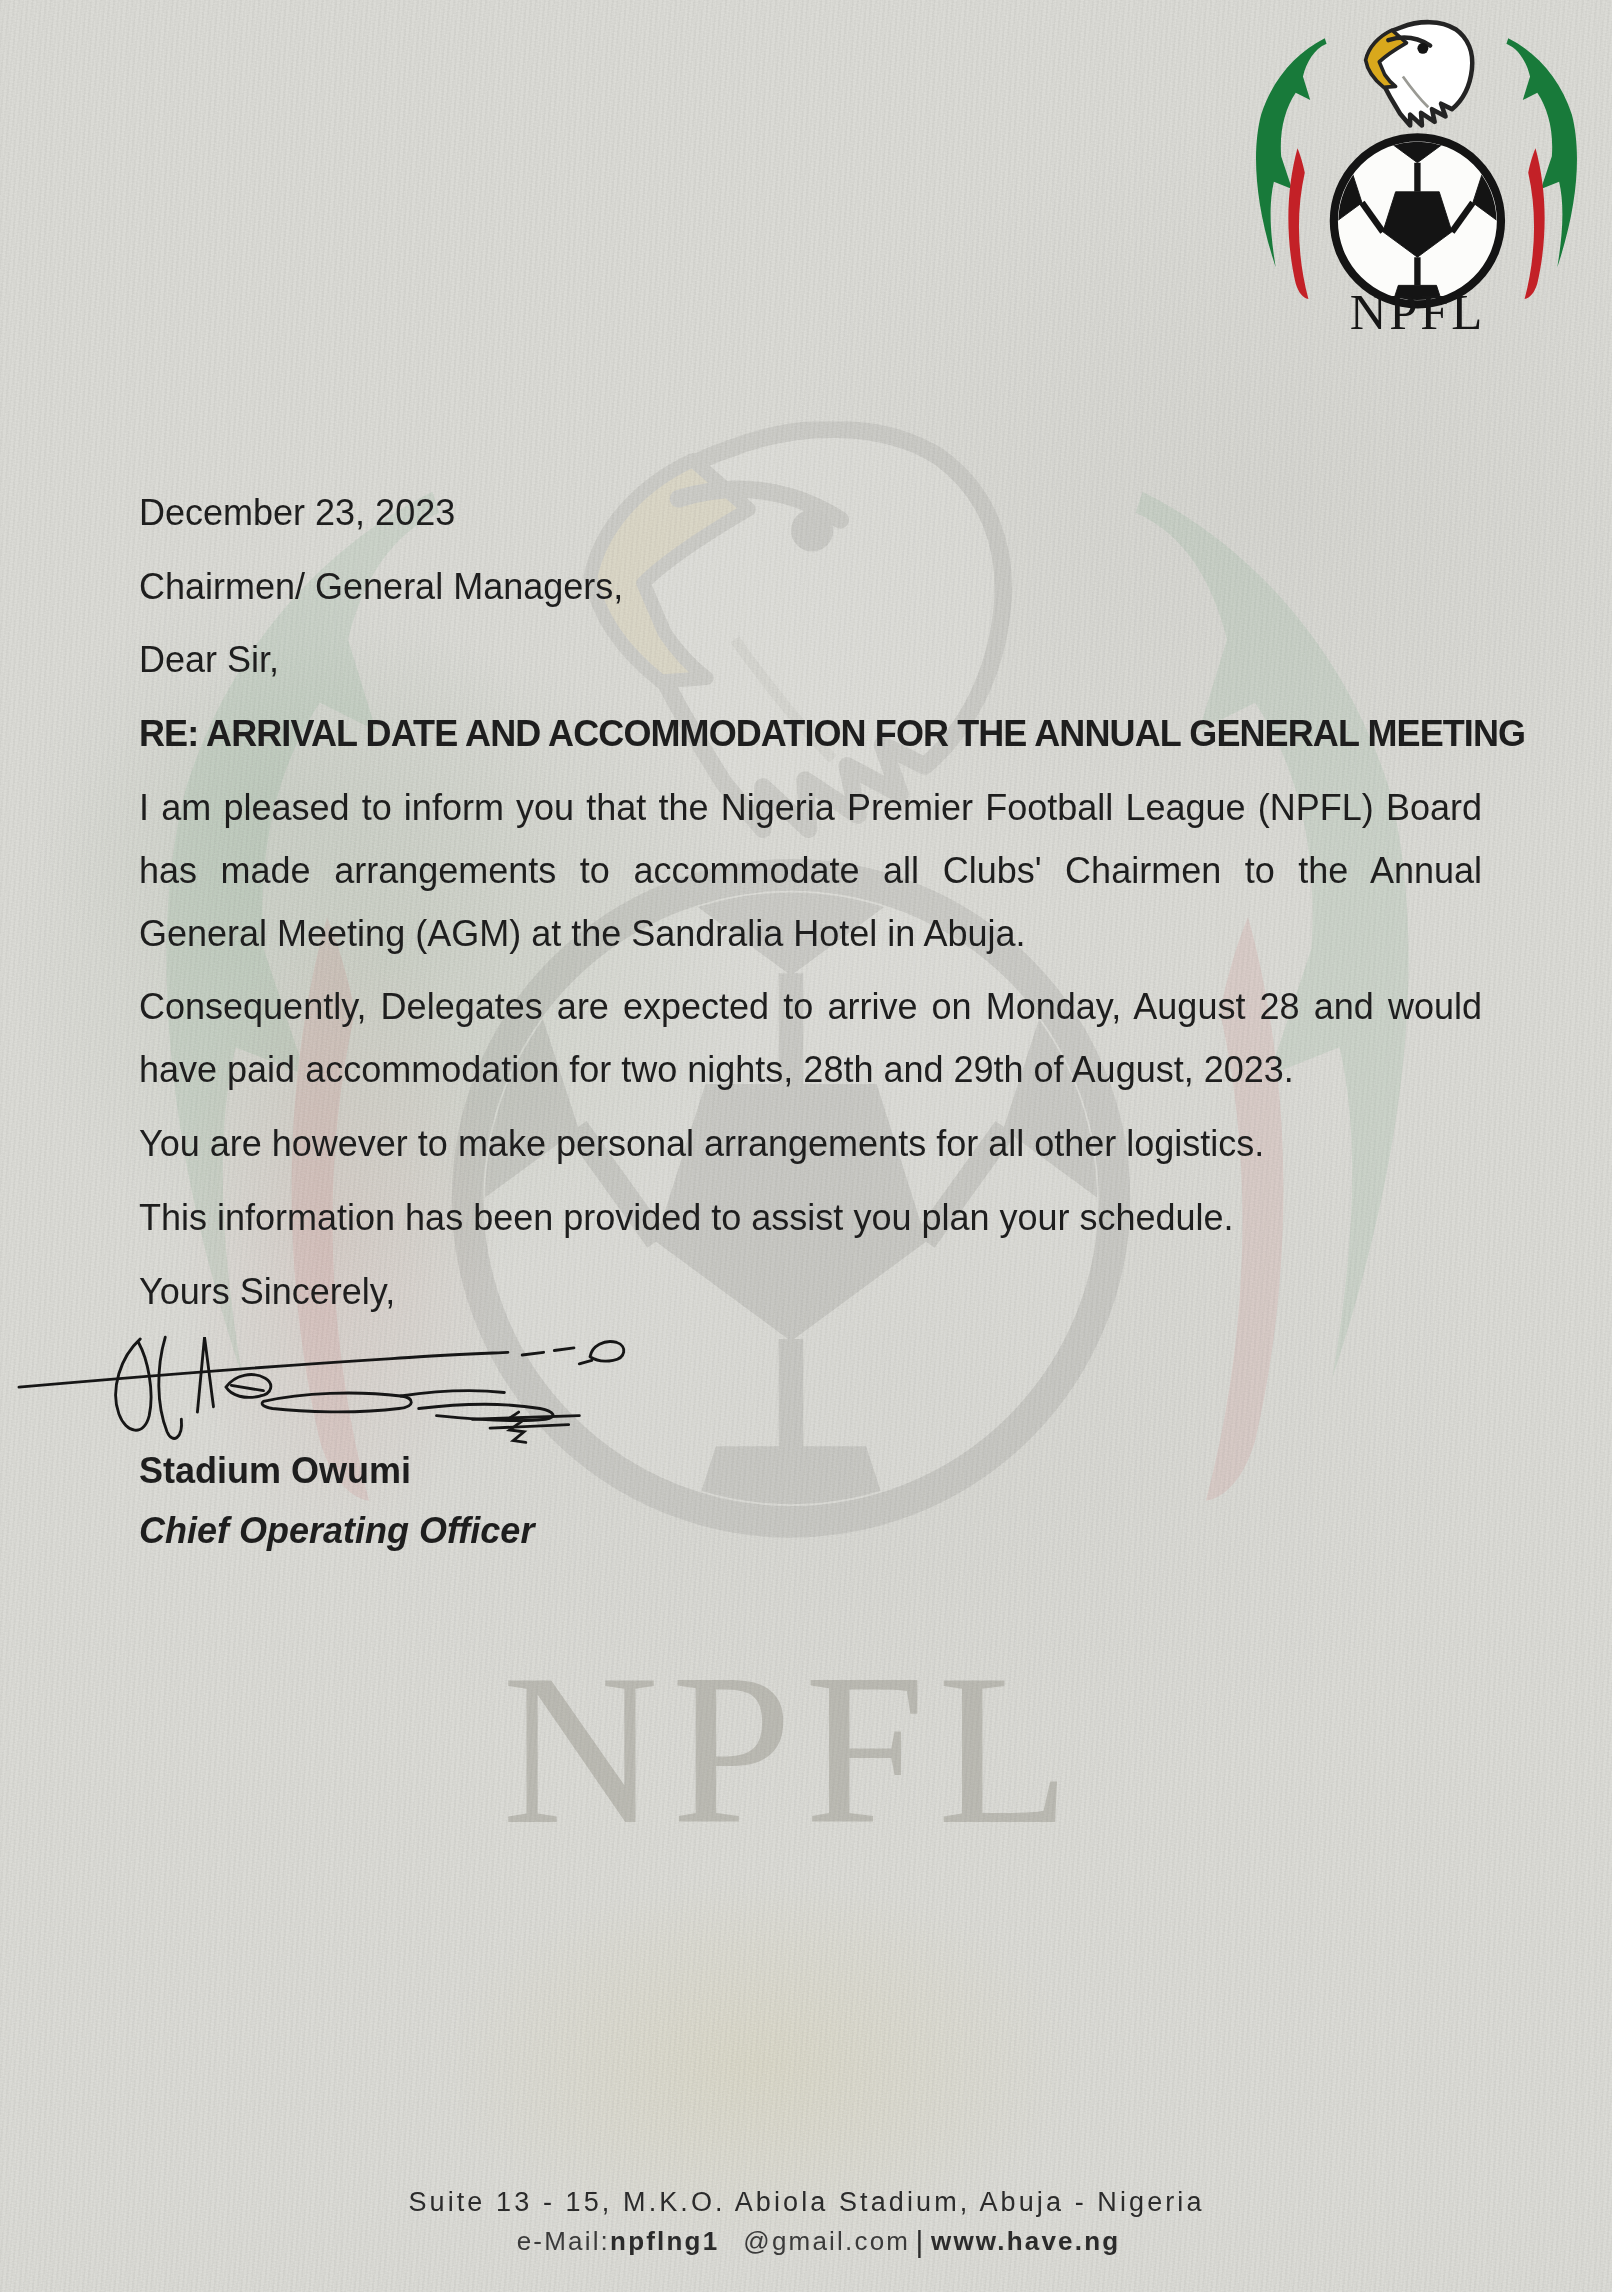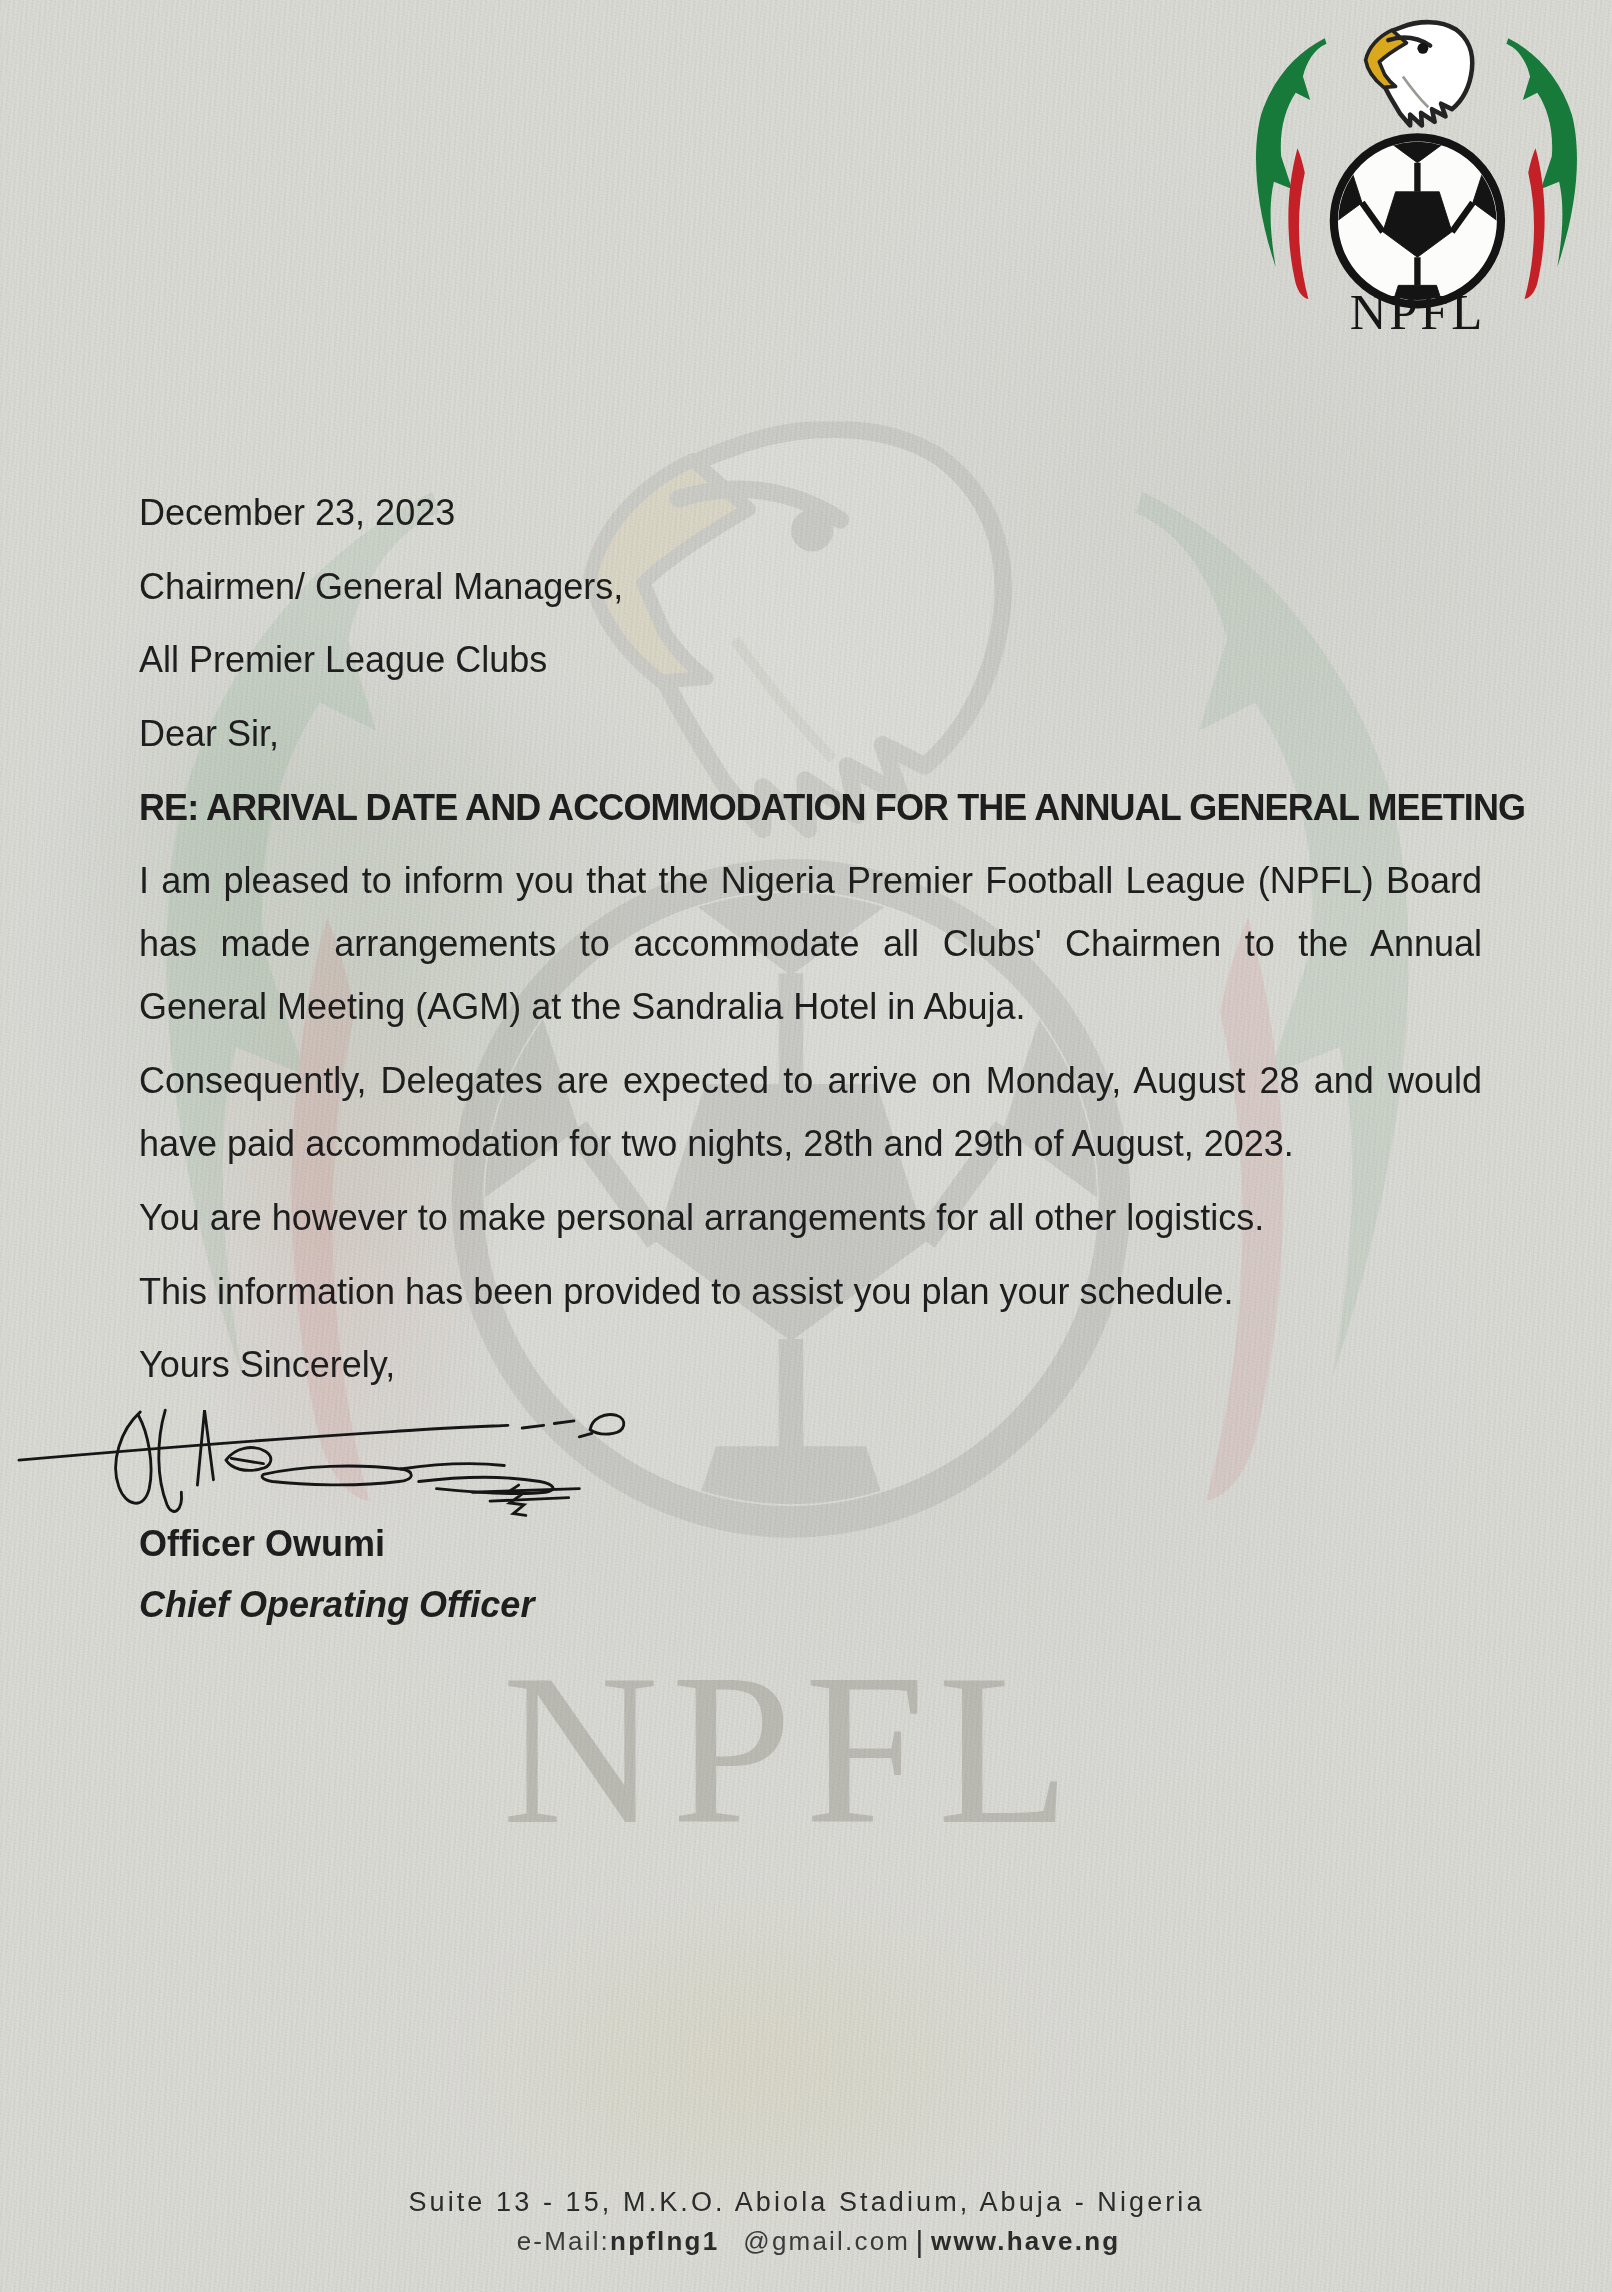--- a/index.html
+++ b/index.html
@@ -118,21 +118,20 @@
 
   <svg class="crest" width="347" height="332" viewBox="0 0 382 365">
     <use href="#crestArt"></use>
     <text x="192" y="358" text-anchor="middle" font-family="Liberation Serif, DejaVu Serif, serif" font-size="56" letter-spacing="3" fill="#161616">NPFL</text>
   </svg>
 
   <div class="letter">
     <p class="date">December 23, 2023</p>
 
     <p class="bold">Chairmen/ General Managers,</p>
-    <p>All Premier League Clubs</p>
     <p class="salutation">Dear Sir,</p>
 
     <p class="subject">RE: ARRIVAL DATE AND ACCOMMODATION FOR THE ANNUAL GENERAL MEETING</p>
 
     <p class="para">I am pleased to inform you that the Nigeria Premier Football League (NPFL) Board has made arrangements to accommodate all Clubs' Chairmen to the Annual General Meeting (AGM) at the Sandralia Hotel in Abuja.</p>
     <p class="para">Consequently, Delegates are expected to arrive on Monday, August 28 and would have paid accommodation for two nights, 28th and 29th of August, 2023.</p>
     <p class="para">You are however to make personal arrangements for all other logistics.</p>
     <p class="para">This information has been provided to assist you plan your schedule.</p>
 
     <p class="closing">Yours Sincerely,</p>
@@ -149,21 +148,21 @@
       <path d="M460 88 C510 82,560 82,596 88 C612 91,616 98,602 100 C570 104,520 100,480 96"></path>
       <path d="M520 100 L640 96"></path>
       <path d="M540 110 L628 106"></path>
       <path d="M572 92 L560 100 L576 102 L562 112 L578 114 L566 124 L580 126"></path>
       <path d="M576 28 L600 25"></path>
       <path d="M612 23 L634 20"></path>
       <path d="M652 30 C654 18,668 10,682 14 C694 18,692 32,678 34 C668 36,658 34,652 30"></path>
       <path d="M640 38 L654 34"></path>
     </svg>
 
-    <p class="sig-name">Officer Owumi</p>
+    <p class="sig-name">Stadium Owumi</p>
     <p class="sig-title">Chief Operating Officer</p>
   </div>
 
   <div class="footer">
     <div class="footer-line1">Suite 13 - 15, M.K.O. Abiola Stadium, Abuja - Nigeria</div>
     <div class="footer-line2">
       <span class="fw-light">e-Mail:</span><span class="fw-bold">npflng1</span><span class="fw-light">@gmail.com</span><span class="sep">|</span><span class="fw-bold">www.have.ng</span>
     </div>
   </div>
 

